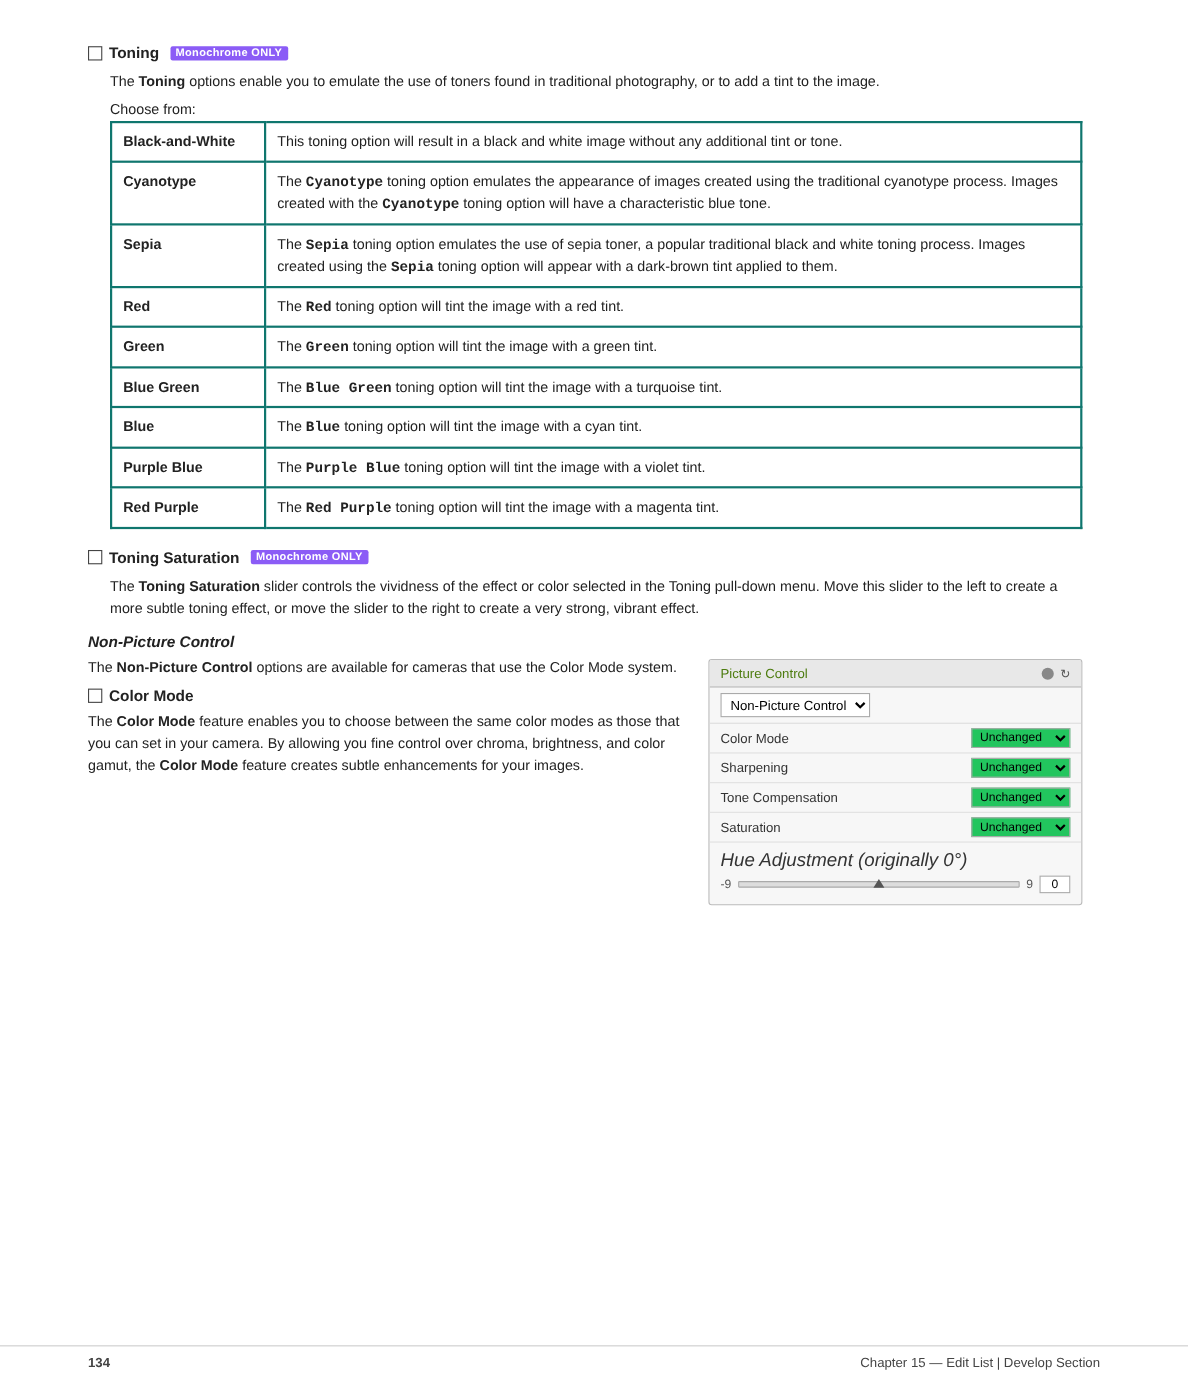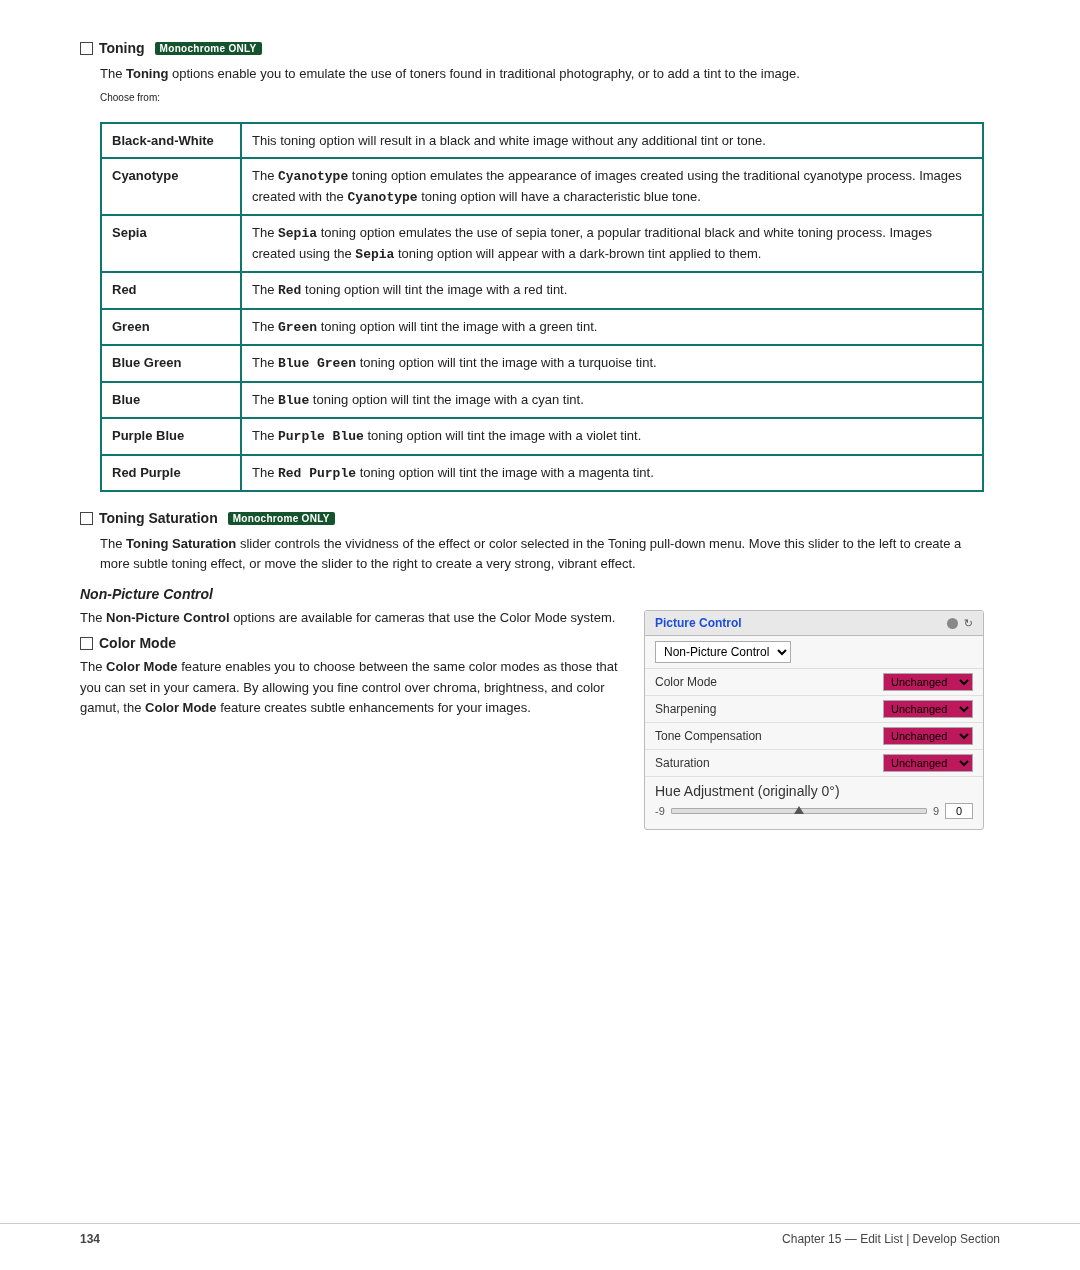--- a/index.html
+++ b/index.html
@@ -32,41 +32,41 @@
       display: inline-block;
       flex-shrink: 0;
     }
 
     .section-title {
       font-weight: bold;
       font-size: 14px;
     }
 
     .monochrome-badge {
-      background: #14532d;
+      background: #8b5cf6;
       color: #fff;
       font-size: 10px;
       font-weight: bold;
       padding: 1px 5px;
       border-radius: 2px;
       margin-left: 4px;
       letter-spacing: 0.3px;
     }
 
     .section-body {
       padding-left: 20px;
       margin-bottom: 10px;
       line-height: 1.55;
       font-size: 13px;
     }
 
     .choose-from {
       margin-top: 6px;
-      margin-bottom: 16px;
-      font-size: 10px;
+      margin-bottom: 0;
+      font-size: 13px;
     }
 
     
     .toning-table {
       width: 100%;
       border-collapse: collapse;
       margin-bottom: 18px;
     }
 
     .toning-table td {
@@ -127,22 +127,22 @@
       background: #e8e8e8;
       border-bottom: 1px solid #bbb;
       padding: 5px 10px;
       display: flex;
       align-items: center;
       justify-content: space-between;
     }
 
     .panel-title {
       font-size: 12px;
-      font-weight: bold;
-      color: #1d4ed8;
+      font-weight: normal;
+      color: #4d7c0f;
     }
 
     .panel-icons {
       display: flex;
       gap: 6px;
       align-items: center;
     }
 
     .panel-icon-circle {
       width: 11px;
@@ -179,35 +179,36 @@
     }
 
     .panel-row-label {
       flex: 1;
       color: #333;
     }
 
     .panel-select {
       font-size: 11px;
       border: 1px solid #aaa;
-      background: #be185d;
+      background: #22c55e;
       padding: 1px 3px;
       width: 90px;
       cursor: pointer;
     }
 
     .panel-hue-section {
       padding: 6px 10px 10px 10px;
       font-size: 11px;
     }
 
     .hue-label {
       margin-bottom: 4px;
-      font-size: 14px;
+      font-size: 17px;
       color: #333;
+      font-style: italic;
     }
 
     .hue-slider-row {
       display: flex;
       align-items: center;
       gap: 6px;
     }
 
     .hue-num {
       font-size: 11px;

